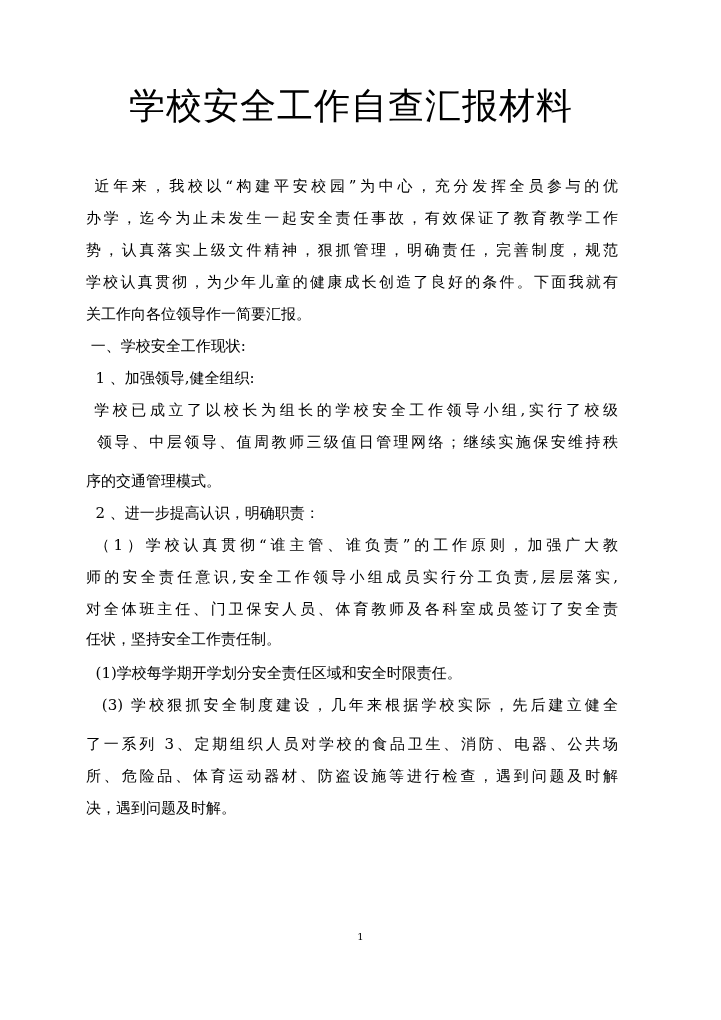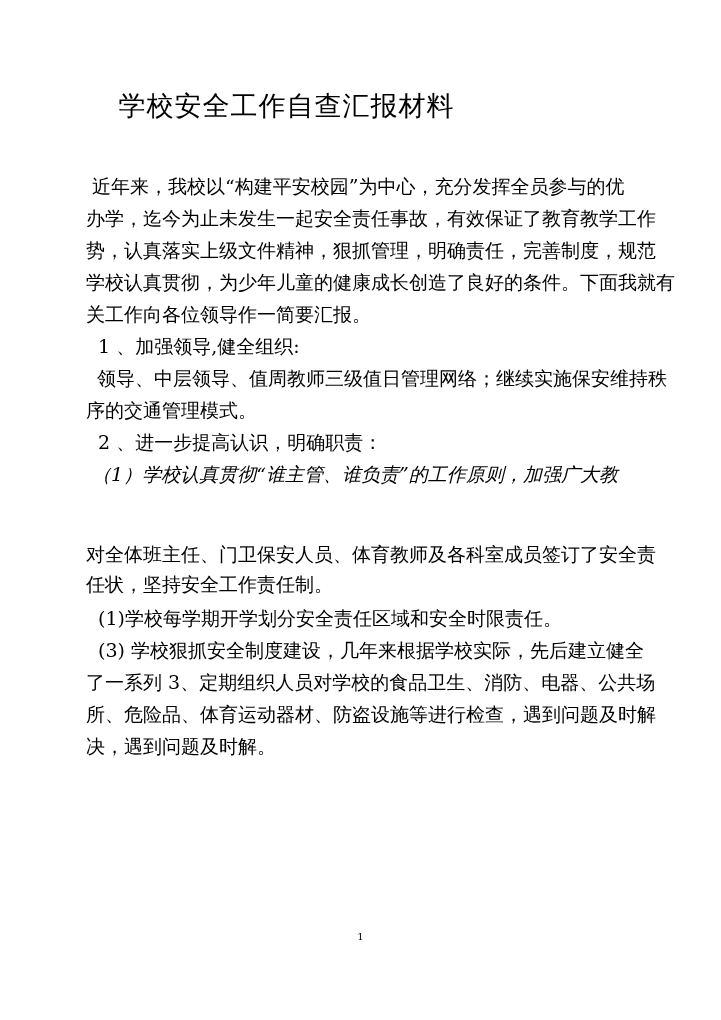--- a/index.html
+++ b/index.html
@@ -1,45 +1,48 @@
 <!DOCTYPE html>
 <html><head>
 <meta charset="utf-8">
 <style>
   html, body { margin: 0; padding: 0; background: #ffffff; }
   body { width: 721px; height: 1020px; position: relative; overflow: hidden;
          font-family: "DejaVu Serif", "Liberation Serif", serif; color: #000; }
-  .title { position: absolute; top: 86px; left: 0; width: 573px; text-align: center;
-           font-size: 27px; letter-spacing: 1px; line-height: 40px; font-weight: normal;
+  .title { position: absolute; top: 86px; left: 0; width: 573px; text-align: right;
+           font-size: 36px; letter-spacing: 1px; line-height: 40px; font-weight: normal;
            font-family: "DejaVu Sans", "Liberation Sans", sans-serif; margin: 0; }
   .body { position: absolute; top: 170px; left: 86px; width: 532px; }
-  .line { height: 32px; line-height: 32px; font-size: 19px; white-space: nowrap;
+  .line { height: 32px; line-height: 32px; font-size: 15px; white-space: nowrap;
           text-align: justify; text-align-last: justify; margin: 0; }
   .line.last { text-align-last: left; }
   .page-number { position: absolute; top: 931px; left: 0; width: 721px; text-align: center;
                  font-size: 10px; font-family: "DejaVu Serif", serif; }
 </style>
 </head>
 <body>
 
 <h1 class="title">学校安全工作自查汇报材料</h1>
 
 <div class="body" id="doc-body">
     <p class="line" style="white-space: pre;"> 近年来，我校以“构建平安校园”为中心，充分发挥全员参与的优</p>
     <p class="line" style="white-space: pre;">办学，迄今为止未发生一起安全责任事故，有效保证了教育教学工作</p>
     <p class="line" style="white-space: pre;">势，认真落实上级文件精神，狠抓管理，明确责任，完善制度，规范</p>
     <p class="line" style="white-space: pre;">学校认真贯彻，为少年儿童的健康成长创造了良好的条件。下面我就有</p>
     <p class="line last" style="white-space: pre;">关工作向各位领导作一简要汇报。</p>
+    <p class="line last" style="white-space: pre;"> 一、学校安全工作现状:</p>
     <p class="line last" style="white-space: pre;">  1 、加强领导,健全组织:</p>
+    <p class="line" style="white-space: pre;"> 学校已成立了以校长为组长的学校安全工作领导小组,实行了校级</p>
     <p class="line" style="white-space: pre; margin-left: 11px;">领导、中层领导、值周教师三级值日管理网络；继续实施保安维持秩</p>
-    <p class="line last" style="white-space: pre;">序的交通管理模式。</p>
+    <p class="line last" style="white-space: pre; margin-top: 7px;">序的交通管理模式。</p>
     <p class="line last" style="white-space: pre;">  2 、进一步提高认识，明确职责：</p>
-    <p class="line" style="white-space: pre; font-style: italic;"> （1）学校认真贯彻“谁主管、谁负责”的工作原则，加强广大教</p>
-    <p class="line" style="white-space: pre; margin-top: 48px;">对全体班主任、门卫保安人员、体育教师及各科室成员签订了安全责</p>
+    <p class="line" style="white-space: pre;"> （1）学校认真贯彻“谁主管、谁负责”的工作原则，加强广大教</p>
+    <p class="line" style="white-space: pre;">师的安全责任意识,安全工作领导小组成员实行分工负责,层层落实,</p>
+    <p class="line" style="white-space: pre;">对全体班主任、门卫保安人员、体育教师及各科室成员签订了安全责</p>
     <p class="line last" style="white-space: pre; font-family: Liberation Mono, monospace;">任状，坚持安全工作责任制。</p>
     <p class="line last" style="white-space: pre;">  (1)学校每学期开学划分安全责任区域和安全时限责任。</p>
     <p class="line" style="white-space: pre;">  (3) 学校狠抓安全制度建设，几年来根据学校实际，先后建立健全</p>
-    <p class="line" style="white-space: pre;">了一系列 3、定期组织人员对学校的食品卫生、消防、电器、公共场</p>
+    <p class="line" style="white-space: pre; margin-top: 7px;">了一系列 3、定期组织人员对学校的食品卫生、消防、电器、公共场</p>
     <p class="line" style="white-space: pre;">所、危险品、体育运动器材、防盗设施等进行检查，遇到问题及时解</p>
     <p class="line last" style="white-space: pre;">决，遇到问题及时解。</p>
   </div>
 
 <div class="page-number">1</div>
 
 </body></html>

